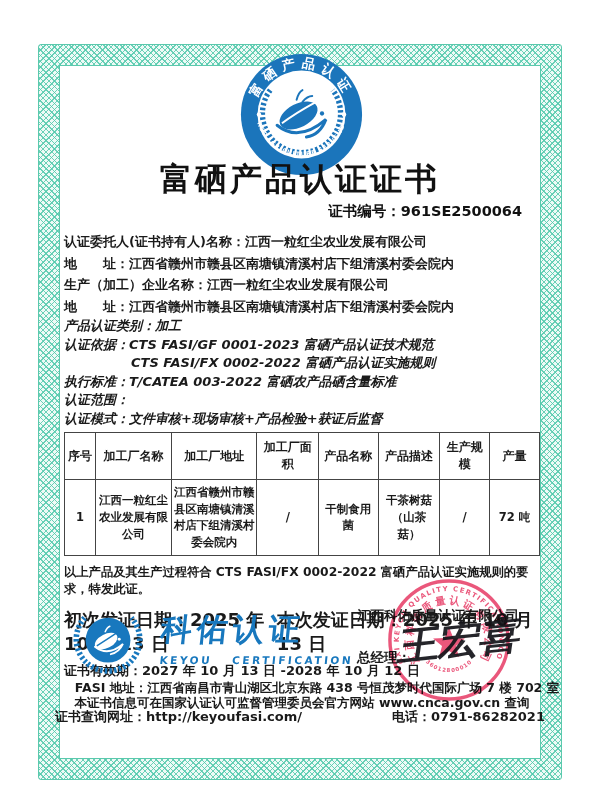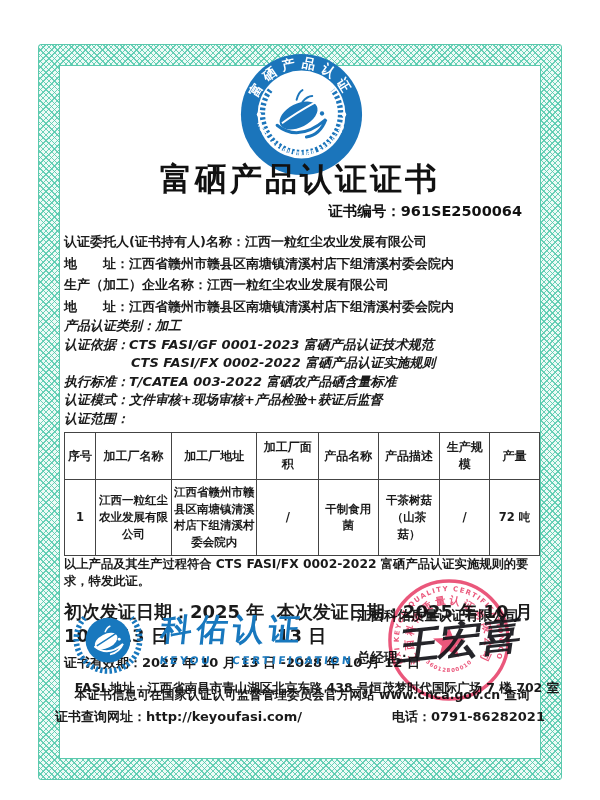--- a/index.html
+++ b/index.html
@@ -40,21 +40,21 @@
   .indent{ padding-left:67px; }
   table.scope{
     width:100%; border-collapse:collapse; margin-top:4px;
     table-layout:fixed;
   }
   table.scope th, table.scope td{
     border:1px solid #444; font-weight:bold; text-align:center; vertical-align:middle;
   }
   table.scope th{ font-size:12px; padding:6px 1px; }
   table.scope td{ font-size:11.5px; padding:4px 2px; line-height:1.45; word-break:break-all; }
-  .statement{ margin-top:0; font-size:12.3px; font-weight:bold; }
+  .statement{ margin-top:8px; font-size:12.3px; font-weight:bold; }
   .dates-row{ display:flex; margin-top:10px; font-size:18px; font-weight:bold; }
   .dates-row .col1{ width:252px; }
   .validity{ margin-top:6px; font-size:13px; font-weight:bold; }
   .cnca{ margin-top:15px; text-align:center; font-size:12.5px; font-weight:bold; }
   
   .keyou-logo{ position:absolute; left:66px; top:601px; width:84px; height:84px; z-index:3; }
   .keyou-text{ position:absolute; left:160px; top:609px; z-index:3; color:#1878be; transform:skewX(-6deg); }
   .keyou-cn{ font-size:31px; font-weight:bold; letter-spacing:5px; }
   .keyou-en{ font-size:10.5px; font-weight:bold; letter-spacing:2.5px; word-spacing:14px; margin-top:3px; padding-left:2px; }
   .issuer-company{ position:absolute; left:357px; top:607px; z-index:4; font-size:13.5px; font-weight:bold; }
@@ -115,22 +115,22 @@
 
   <div class="content">
     <div class="fl"><span>认证委托人(证书持有人)名称：</span><span>江西一粒红尘农业发展有限公司</span></div>
     <div class="fl"><span>地　　址：</span><span>江西省赣州市赣县区南塘镇清溪村店下组清溪村委会院内</span></div>
     <div class="fl"><span>生产（加工）企业名称：</span><span>江西一粒红尘农业发展有限公司</span></div>
     <div class="fl"><span>地　　址：</span><span>江西省赣州市赣县区南塘镇清溪村店下组清溪村委会院内</span></div>
     <div class="fl2"><span>产品认证类别：</span><span>加工</span></div>
     <div class="fl2"><span>认证依据：</span><span>CTS FASI/GF 0001-2023 富硒产品认证技术规范</span></div>
     <div class="fl2 indent"><span>CTS FASI/FX 0002-2022 富硒产品认证实施规则</span></div>
     <div class="fl2"><span>执行标准：</span><span>T/CATEA 003-2022 富硒农产品硒含量标准</span></div>
+    <div class="fl2"><span>认证范围：</span></div>
     <div class="fl2"><span>认证模式：</span><span>文件审核+现场审核+产品检验+获证后监督</span></div>
-    <div class="fl2"><span>认证范围：</span></div>
 
     <table class="scope">
       <colgroup>
         <col style="width:6.5%">
           <col style="width:16%">
           <col style="width:18%">
           <col style="width:13%">
         <col style="width:12.5%">
           <col style="width:13%">
           <col style="width:10.5%">

